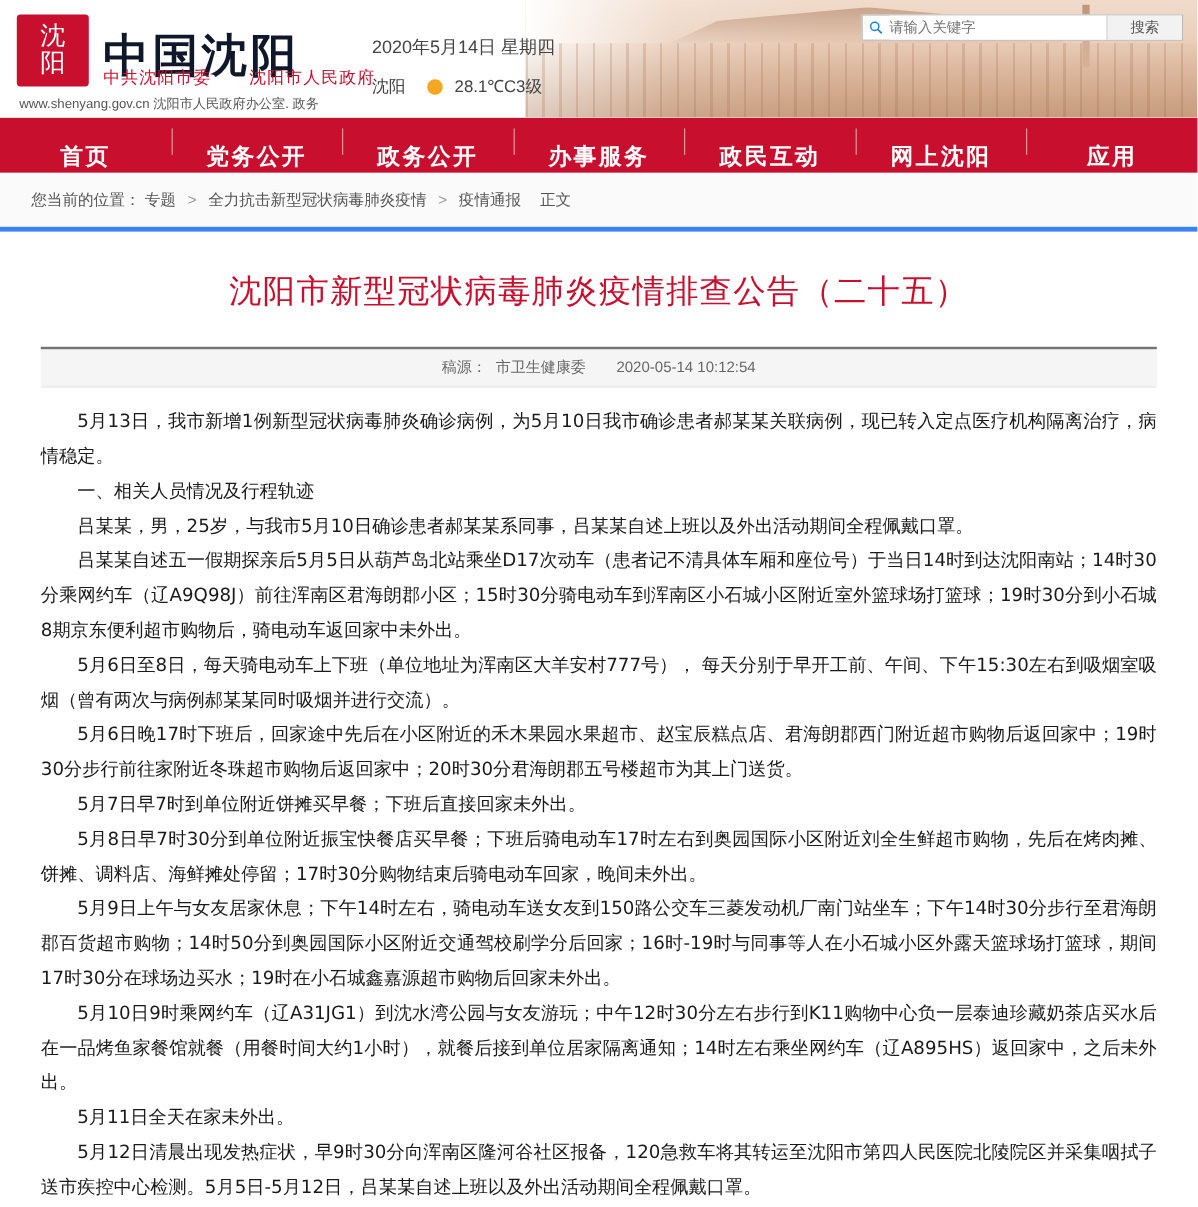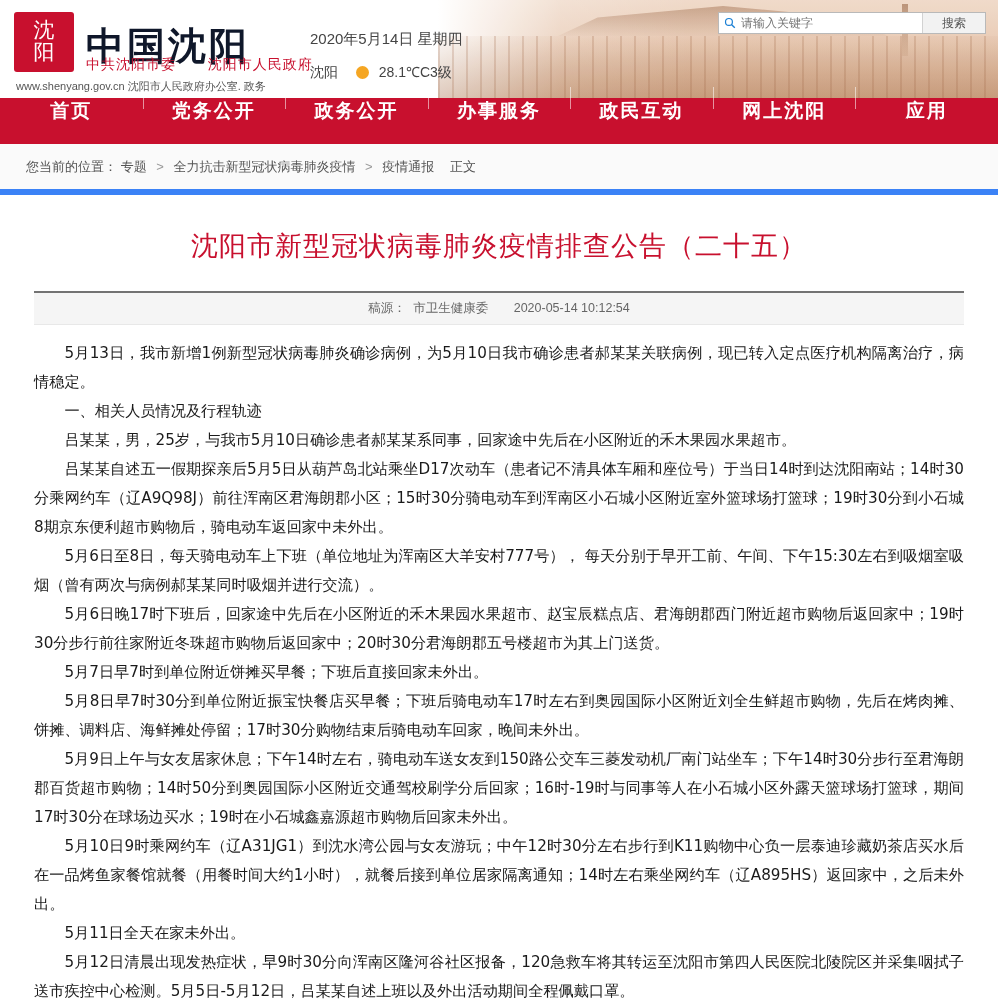--- a/index.html
+++ b/index.html
@@ -149,21 +149,21 @@
     cursor: pointer;
     font-family: "Liberation Sans", sans-serif;
   }
 
   
   .nav {
     width: 998px;
     height: 46px;
     background: #c8102e;
     display: flex;
-    align-items: flex-start;
+    align-items: flex-end;
   }
   .nav-item {
     flex: 1;
     text-align: center;
     color: #ffffff;
     font-size: 19px;
     font-weight: bold;
     letter-spacing: 2px;
     position: relative;
     cursor: pointer;
@@ -174,21 +174,21 @@
     position: absolute;
     left: 0; top: -11px;
     width: 1px; height: 22px;
     background: rgba(255,255,255,.55);
   }
 
   
   .crumb-wrap {
     width: 998px;
     background: #fafafa;
-    border-bottom: 6px solid #3b82f6;
+    border-bottom: 4px solid #3b82f6;
     padding: 14px 0 13px 0;
   }
   .crumb {
     width: 946px;
     margin: 0 auto;
     font-size: 13px;
     color: #555;
   }
   .crumb a { color: #555; text-decoration: none; cursor: pointer; }
   .crumb .sepc { margin: 0 6px; color: #999; }
@@ -305,21 +305,21 @@
 
   <div class="meta">
     <span class="src-label">稿源：</span>
     <span class="src-value">市卫生健康委</span>
     <span class="date">2020-05-14 10:12:54</span>
   </div>
 
   <div class="body">
     <p>5月13日，我市新增1例新型冠状病毒肺炎确诊病例，为5月10日我市确诊患者郝某某关联病例，现已转入定点医疗机构隔离治疗，病情稳定。</p>
     <p>一、相关人员情况及行程轨迹</p>
-    <p>吕某某，男，25岁，与我市5月10日确诊患者郝某某系同事，回家途中先后在小区附近的禾木果园水果超市。</p>
+    <p>吕某某，男，25岁，与我市5月10日确诊患者郝某某系同事，吕某某自述上班以及外出活动期间全程佩戴口罩。</p>
     <p>吕某某自述五一假期探亲后5月5日从葫芦岛北站乘坐D17次动车（患者记不清具体车厢和座位号）于当日14时到达沈阳南站；14时30分乘网约车（辽A9Q98J）前往浑南区君海朗郡小区；15时30分骑电动车到浑南区小石城小区附近室外篮球场打篮球；19时30分到小石城8期京东便利超市购物后，骑电动车返回家中未外出。</p>
     <p>5月6日至8日，每天骑电动车上下班（单位地址为浑南区大羊安村777号）， 每天分别于早开工前、午间、下午15:30左右到吸烟室吸烟（曾有两次与病例郝某某同时吸烟并进行交流）。</p>
     <p>5月6日晚17时下班后，回家途中先后在小区附近的禾木果园水果超市、赵宝辰糕点店、君海朗郡西门附近超市购物后返回家中；19时30分步行前往家附近冬珠超市购物后返回家中；20时30分君海朗郡五号楼超市为其上门送货。</p>
     <p>5月7日早7时到单位附近饼摊买早餐；下班后直接回家未外出。</p>
     <p>5月8日早7时30分到单位附近振宝快餐店买早餐；下班后骑电动车17时左右到奥园国际小区附近刘全生鲜超市购物，先后在烤肉摊、饼摊、调料店、海鲜摊处停留；17时30分购物结束后骑电动车回家，晚间未外出。</p>
     <p>5月9日上午与女友居家休息；下午14时左右，骑电动车送女友到150路公交车三菱发动机厂南门站坐车；下午14时30分步行至君海朗郡百货超市购物；14时50分到奥园国际小区附近交通驾校刷学分后回家；16时-19时与同事等人在小石城小区外露天篮球场打篮球，期间17时30分在球场边买水；19时在小石城鑫嘉源超市购物后回家未外出。</p>
     <p>5月10日9时乘网约车（辽A31JG1）到沈水湾公园与女友游玩；中午12时30分左右步行到K11购物中心负一层泰迪珍藏奶茶店买水后在一品烤鱼家餐馆就餐（用餐时间大约1小时），就餐后接到单位居家隔离通知；14时左右乘坐网约车（辽A895HS）返回家中，之后未外出。</p>
     <p>5月11日全天在家未外出。</p>
     <p>5月12日清晨出现发热症状，早9时30分向浑南区隆河谷社区报备，120急救车将其转运至沈阳市第四人民医院北陵院区并采集咽拭子送市疾控中心检测。5月5日-5月12日，吕某某自述上班以及外出活动期间全程佩戴口罩。</p>
     <p>5月13日沈阳市疾控中心反馈吕某某新冠肺炎核酸检测结果阳性，随后120转运车将其转运至市第六人民医院隔离治疗。当日15时，经省专家组会诊，吕某某诊断为新冠肺炎确诊病例，其密切接触者均已实施集中隔离医学观察。</p>

